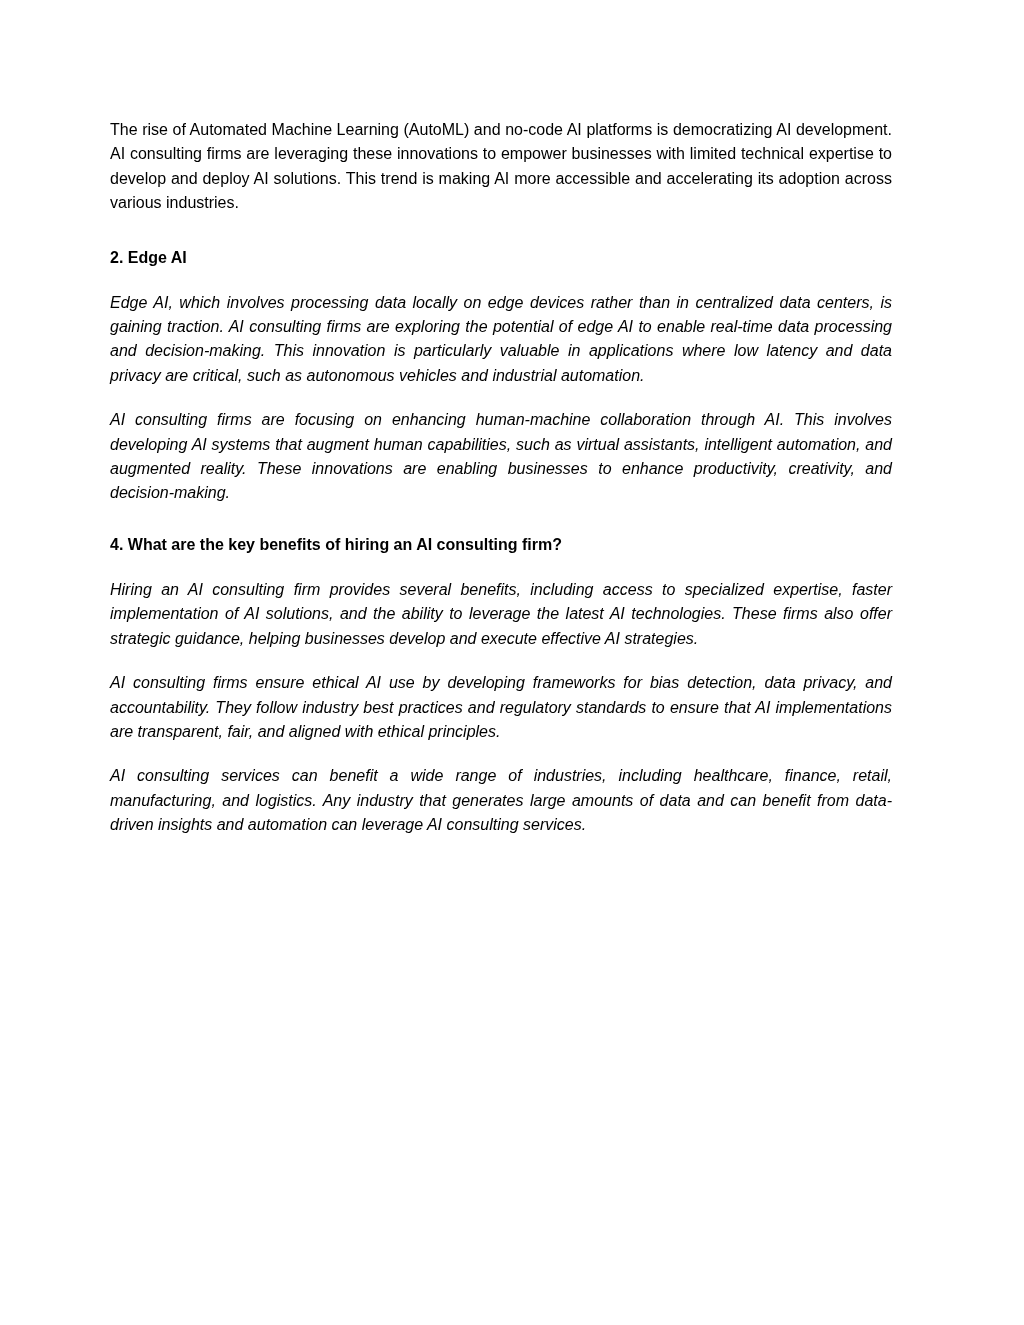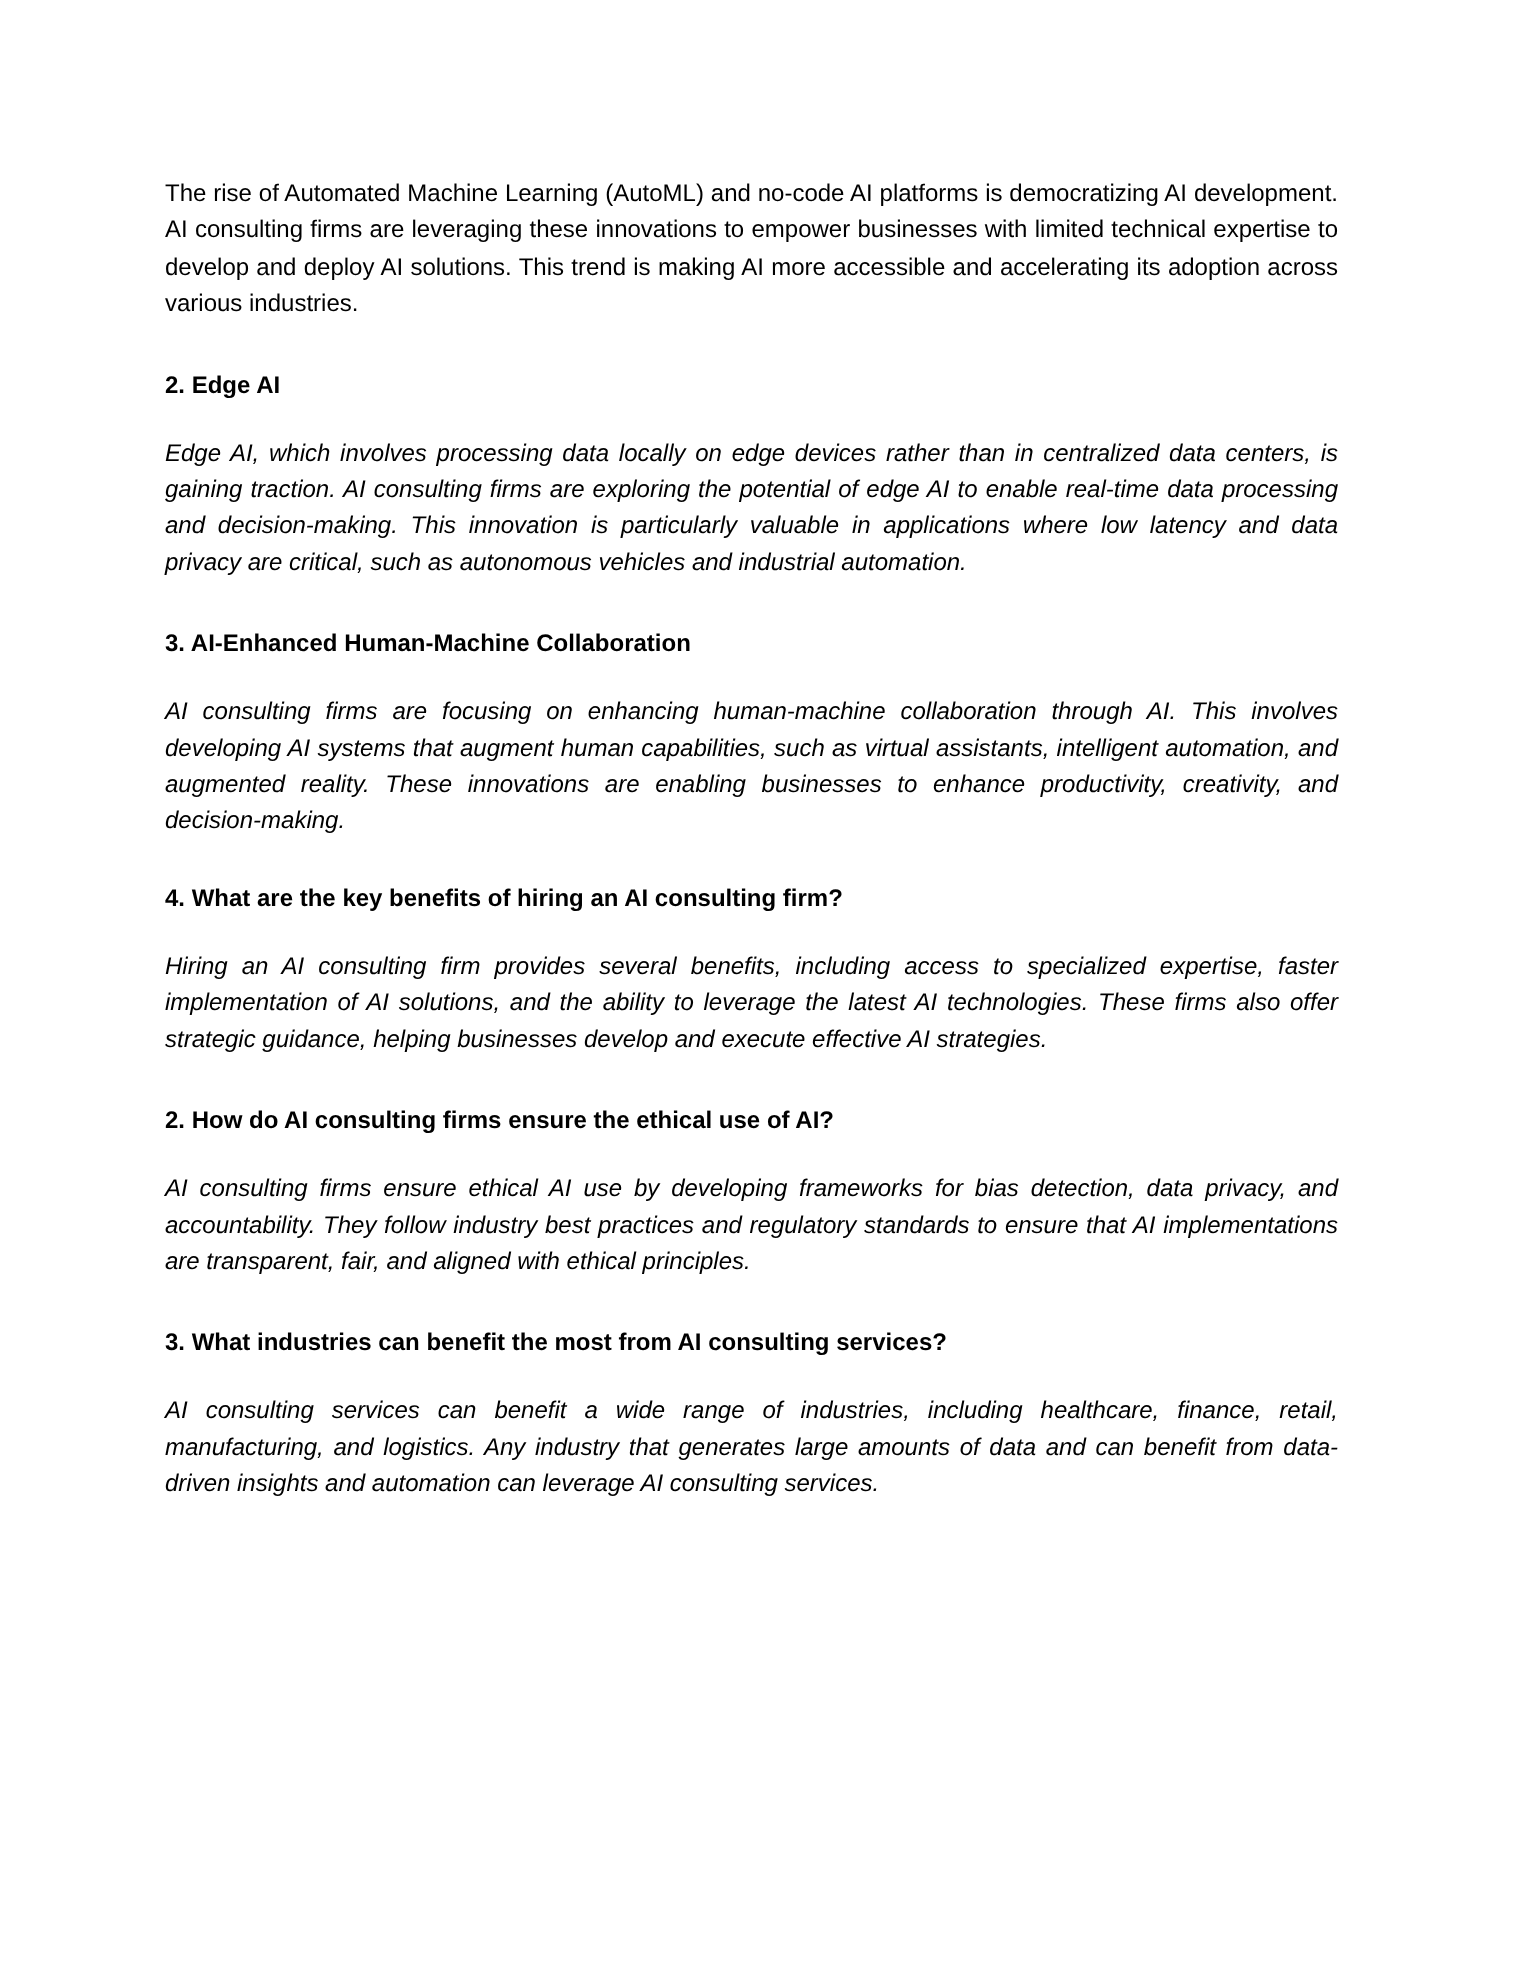--- a/index.html
+++ b/index.html
@@ -15,26 +15,23 @@
   </style>
 </head>
 <body>
 
 <div class="page">
   <p>The rise of Automated Machine Learning (AutoML) and no-code AI platforms is democratizing AI development. AI consulting firms are leveraging these innovations to empower businesses with limited technical expertise to develop and deploy AI solutions. This trend is making AI more accessible and accelerating its adoption across various industries.</p>
 
   <h2 class="g-p-h2">2. Edge AI</h2>
   <p class="g-h2-p">Edge AI, which involves processing data locally on edge devices rather than in centralized data centers, is gaining traction. AI consulting firms are exploring the potential of edge AI to enable real-time data processing and decision-making. This innovation is particularly valuable in applications where low latency and data privacy are critical, such as autonomous vehicles and industrial automation.</p>
 
-  <h2 class="g-p-h2">3. AI-Enhanced Human-Machine Collaboration</h2>
   <p class="g-h2-p">AI consulting firms are focusing on enhancing human-machine collaboration through AI. This involves developing AI systems that augment human capabilities, such as virtual assistants, intelligent automation, and augmented reality. These innovations are enabling businesses to enhance productivity, creativity, and decision-making.</p>
 
 
   <h2 class="g-h1-h2">4. What are the key benefits of hiring an AI consulting firm?</h2>
   <p class="g-h2-p">Hiring an AI consulting firm provides several benefits, including access to specialized expertise, faster implementation of AI solutions, and the ability to leverage the latest AI technologies. These firms also offer strategic guidance, helping businesses develop and execute effective AI strategies.</p>
 
-  <h2 class="g-p-h2">2. How do AI consulting firms ensure the ethical use of AI?</h2>
   <p class="g-h2-p">AI consulting firms ensure ethical AI use by developing frameworks for bias detection, data privacy, and accountability. They follow industry best practices and regulatory standards to ensure that AI implementations are transparent, fair, and aligned with ethical principles.</p>
 
-  <h2 class="g-p-h2">3. What industries can benefit the most from AI consulting services?</h2>
   <p class="g-h2-p">AI consulting services can benefit a wide range of industries, including healthcare, finance, retail, manufacturing, and logistics. Any industry that generates large amounts of data and can benefit from data-driven insights and automation can leverage AI consulting services.</p>
 
 </div>
 
 </body></html>

